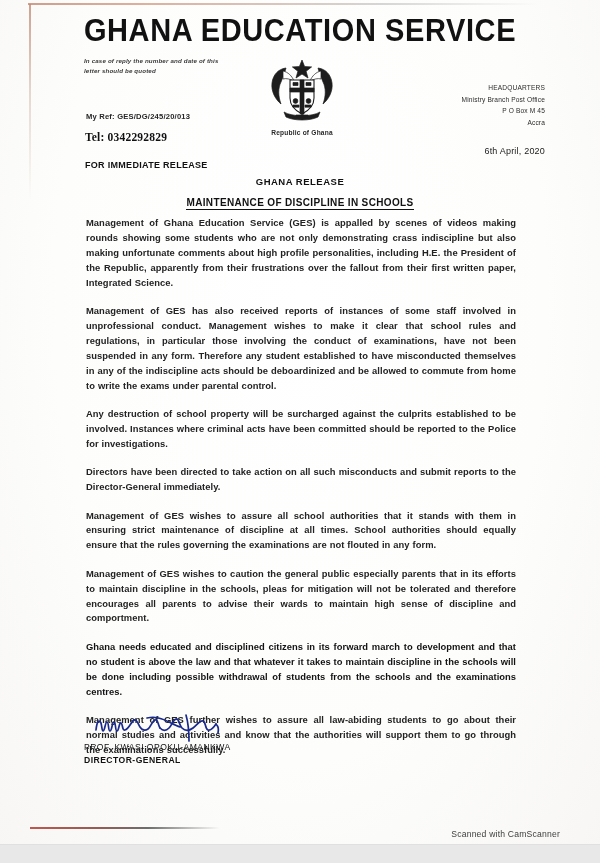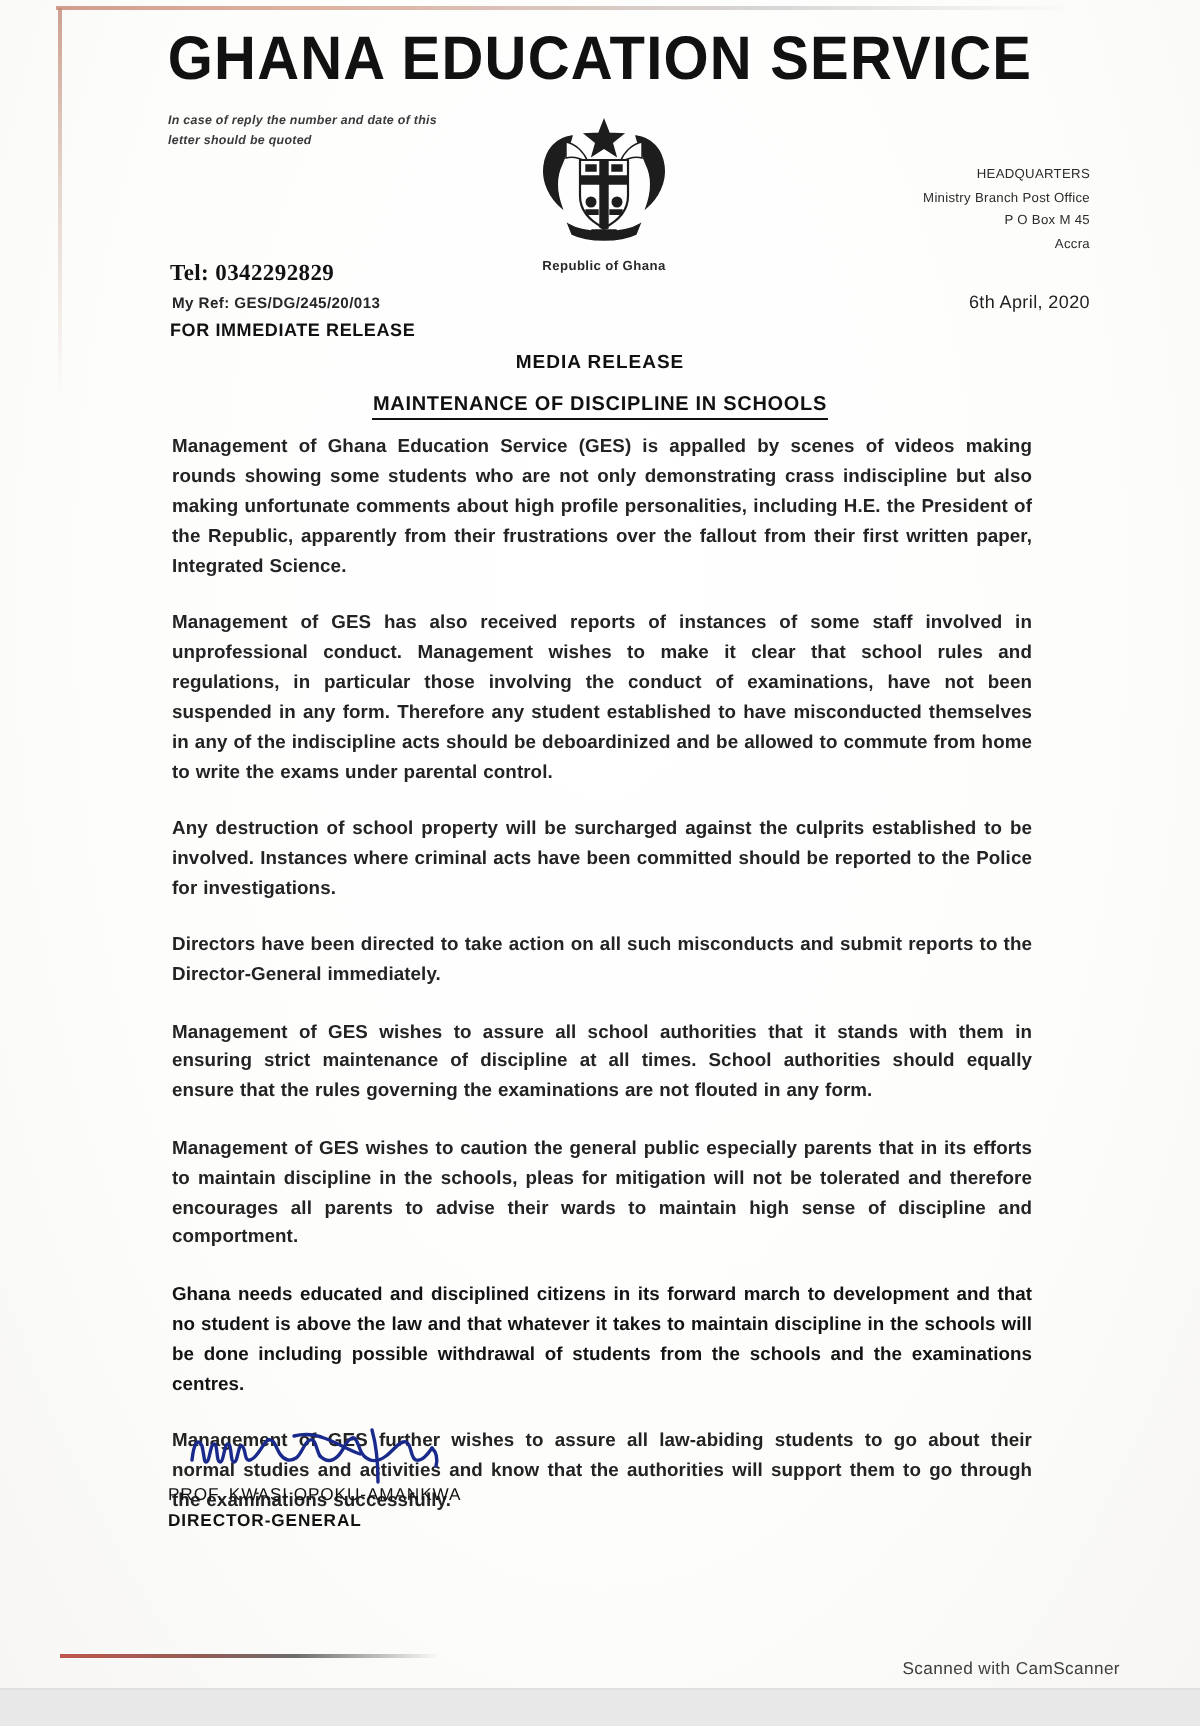--- a/index.html
+++ b/index.html
@@ -107,21 +107,20 @@
     letter-spacing: .15px;
   }
 
   .myref {
     position: absolute;
     left: 86px; top: 112px;
     font-size: 7.6px;
     font-weight: 600;
     color: #262626;
     letter-spacing: .2px;
-    margin-top: 35px;
   }
 
   .tel {
     position: absolute;
     left: 85px; top: 131px;
     font-family: "Liberation Serif", serif;
     font-size: 11.5px;
     font-weight: bold;
     color: #111;
     letter-spacing: .2px;
@@ -277,21 +276,21 @@
     <div>P O Box M 45</div>
     <div>Accra</div>
   </div>
 
   <div class="myref">My Ref: GES/DG/245/20/013</div>
   <div class="tel">Tel: 0342292829</div>
   <div class="immediate">FOR IMMEDIATE RELEASE</div>
 
   <div class="doc-date"><span>6th April, 2020</span></div>
 
-  <div class="media-release">MEDIA RELEASE</div>
+  <div class="media-release">GHANA RELEASE</div>
 
   <div class="subject"><span>MAINTENANCE OF DISCIPLINE IN SCHOOLS</span></div>
 
   <div class="body-col" id="body-col">
       <p class="para">Management of Ghana Education Service (GES) is appalled by scenes of videos making rounds showing some students who are not only demonstrating crass indiscipline but also making unfortunate comments about high profile personalities, including H.E. the President of the Republic, apparently from their frustrations over the fallout from their first written paper, Integrated Science.</p>
       <p class="para">Management of GES has also received reports of instances of some staff involved in unprofessional conduct. Management wishes to make it clear that school rules and regulations, in particular those involving the conduct of examinations, have not been suspended in any form. Therefore any student established to have misconducted themselves in any of the indiscipline acts should be deboardinized and be allowed to commute from home to write the exams under parental control.</p>
       <p class="para">Any destruction of school property will be surcharged against the culprits established to be involved. Instances where criminal acts have been committed should be reported to the Police for investigations.</p>
       <p class="para">Directors have been directed to take action on all such misconducts and submit reports to the Director-General immediately.</p>
       <p class="para">Management of GES wishes to assure all school authorities that it stands with them in ensuring strict maintenance of discipline at all times. School authorities should equally ensure that the rules governing the examinations are not flouted in any form.</p>
       <p class="para">Management of GES wishes to caution the general public especially parents that in its efforts to maintain discipline in the schools, pleas for mitigation will not be tolerated and therefore encourages all parents to advise their wards to maintain high sense of discipline and comportment.</p>

